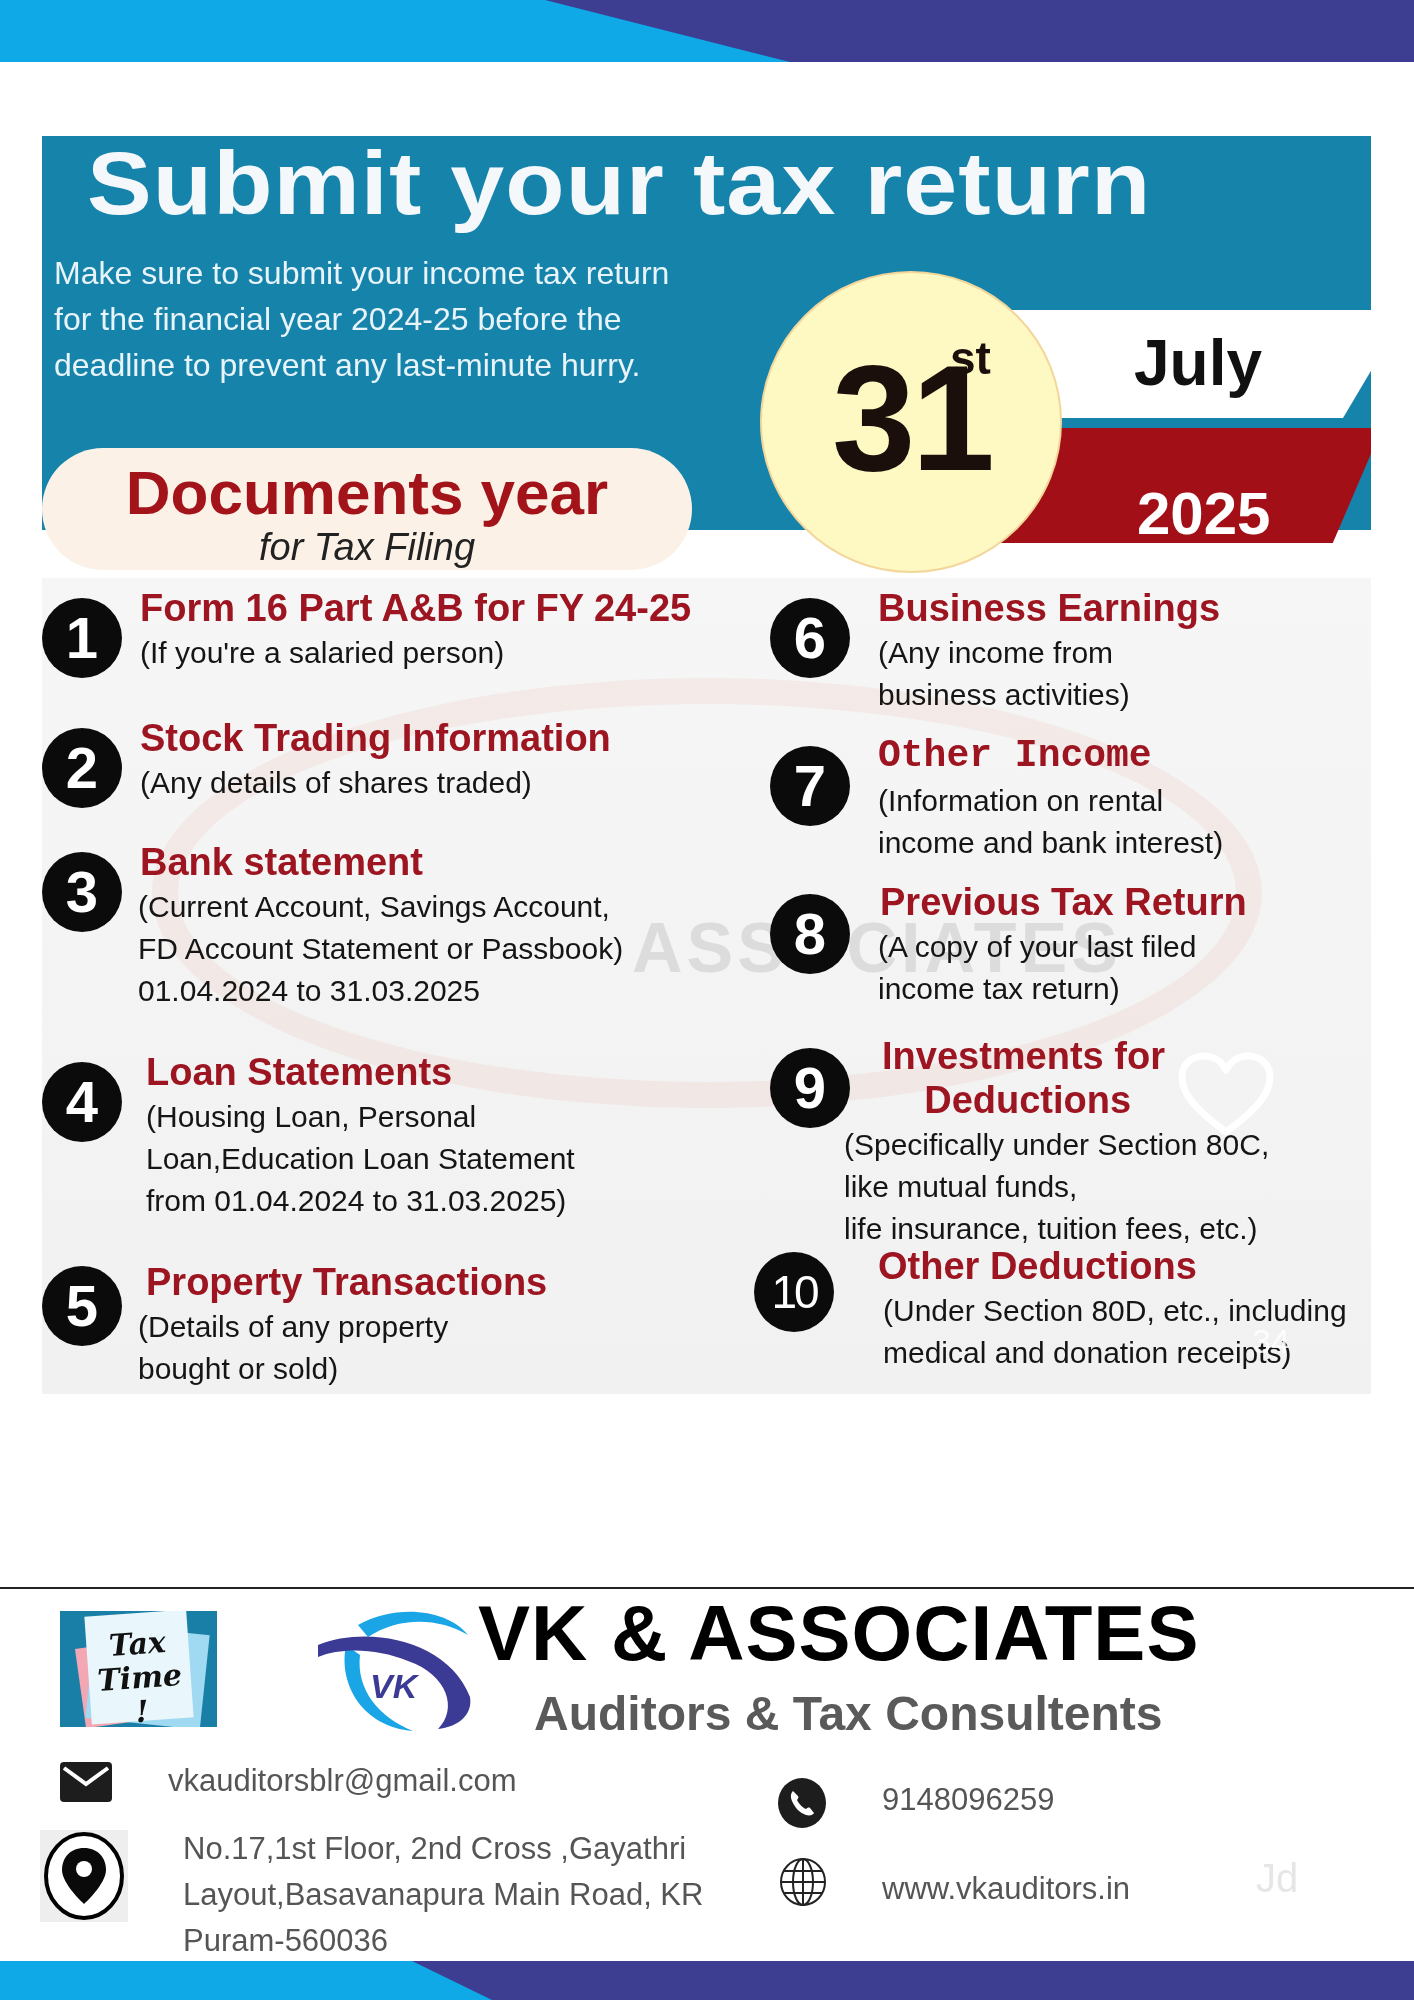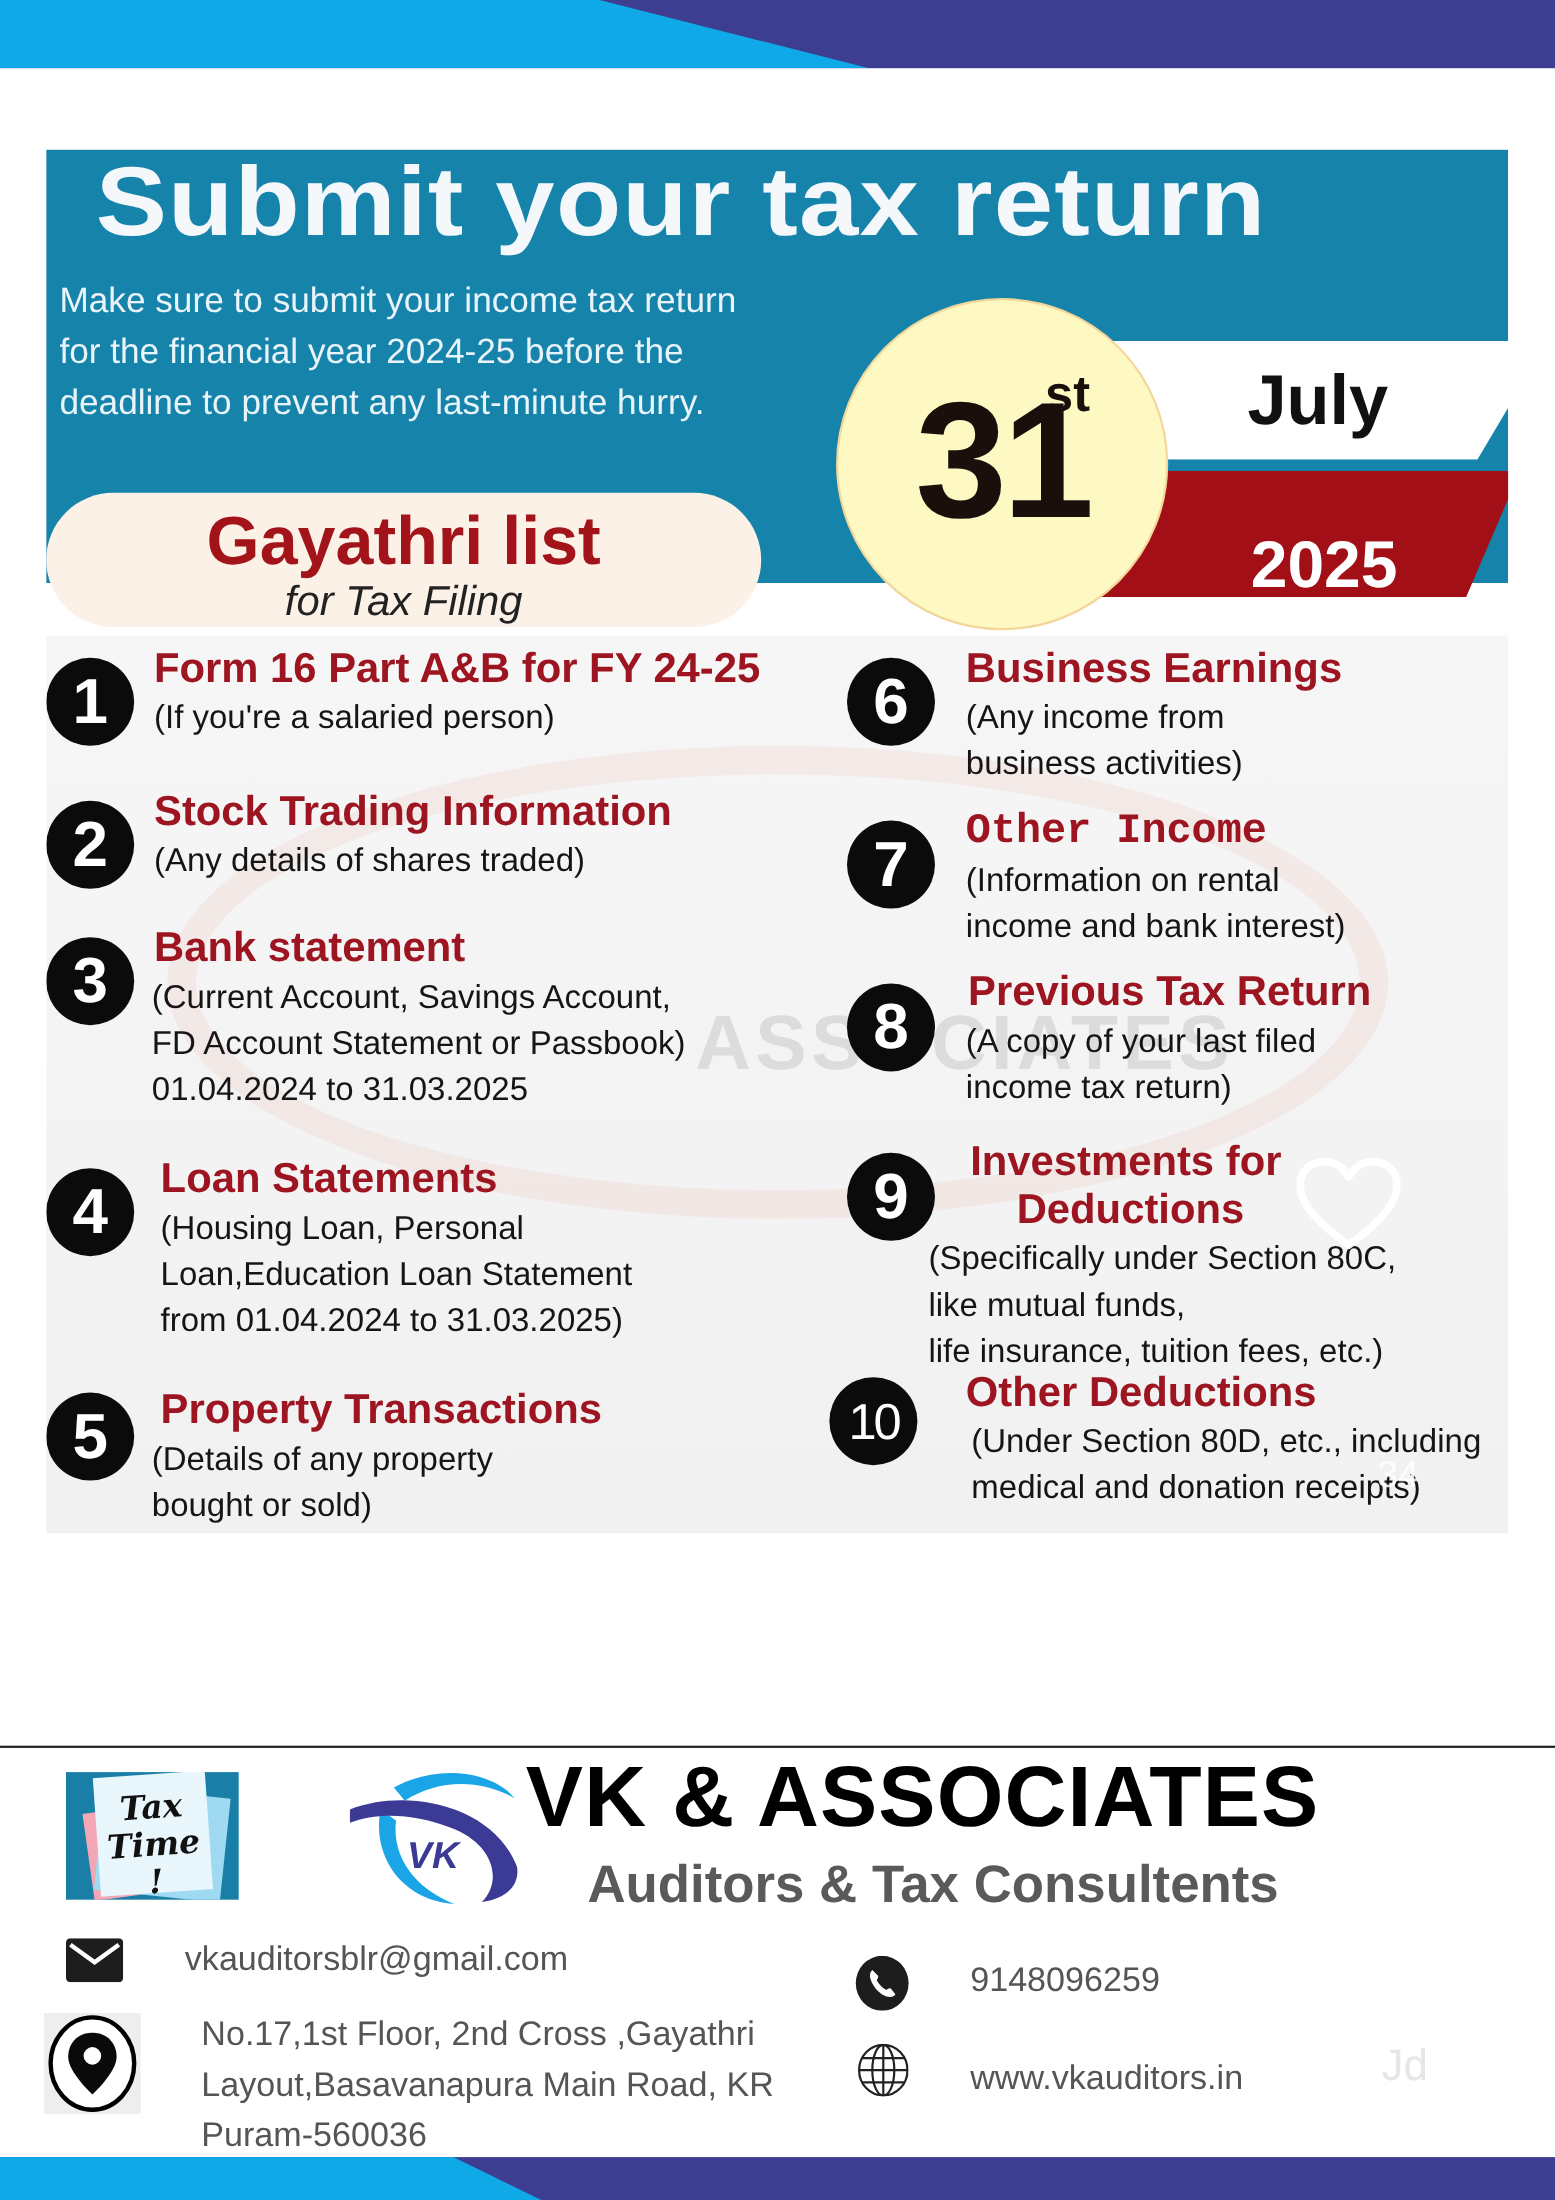--- a/index.html
+++ b/index.html
@@ -81,21 +81,21 @@
 <div class="band band-top">
   <div class="light"></div>
 </div>
 
 <div class="poster">
   <div class="hero">
     <div class="hero-title">Submit your tax return</div>
     <div class="hero-text">Make sure to submit your income tax return for the financial year 2024-25 before the deadline to prevent any last-minute hurry.</div>
 
     <div class="docs-pill">
-      <span class="docs-title">Gayathri list</span>
+      <span class="docs-title">Documents year</span>
       <span class="docs-sub">for Tax Filing</span>
     </div>
 
     <div class="date-ribbon-white"></div>
     <div class="date-ribbon-red"></div>
     <div class="month">July</div>
     <div class="year">2025</div>
     <div class="date-circle">
       <span class="day">31</span>
       <span class="suffix">st</span>

